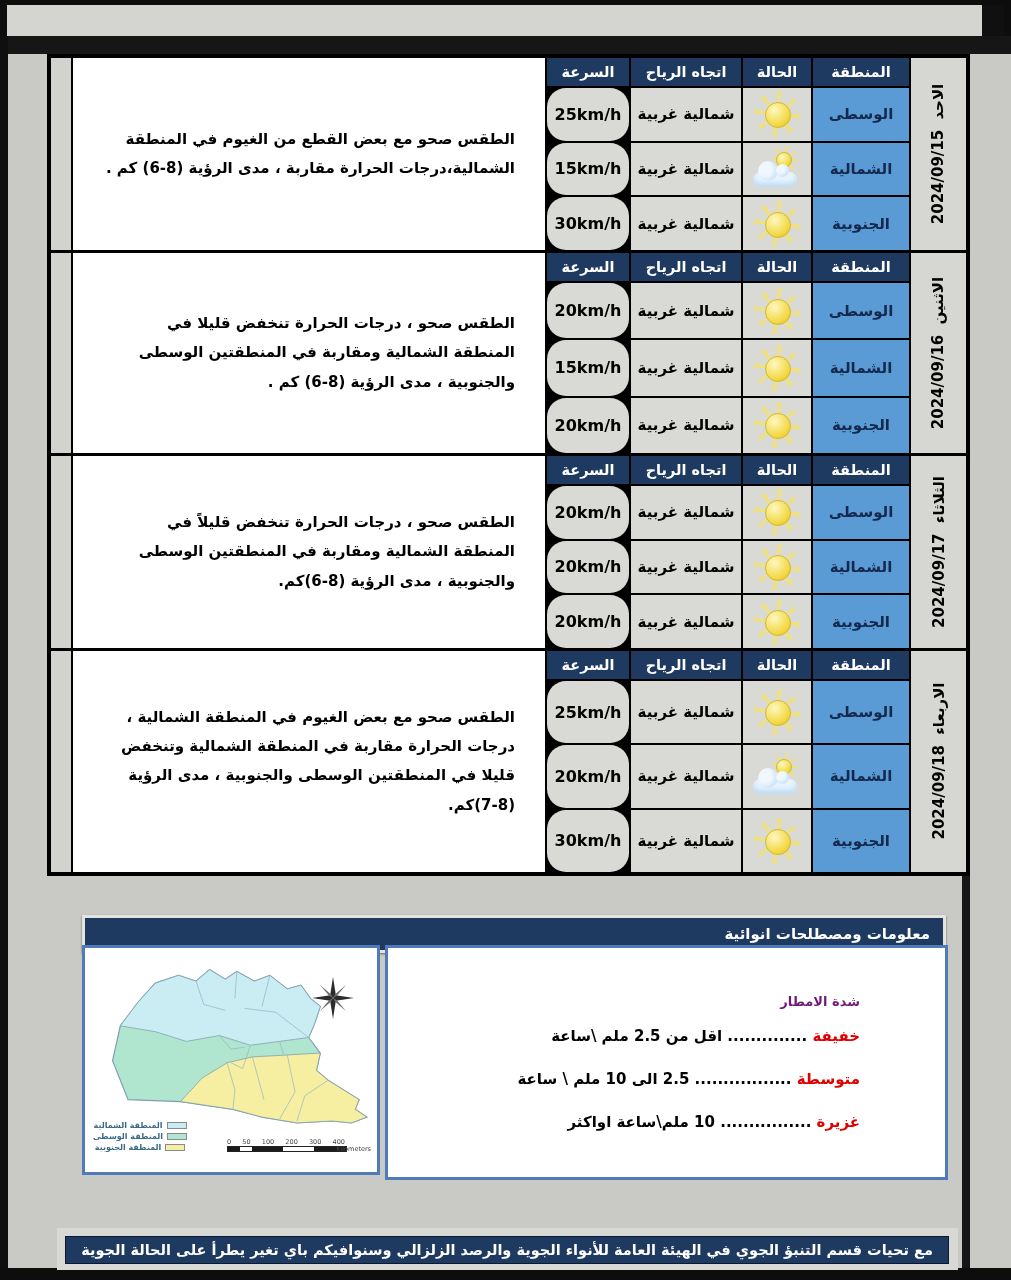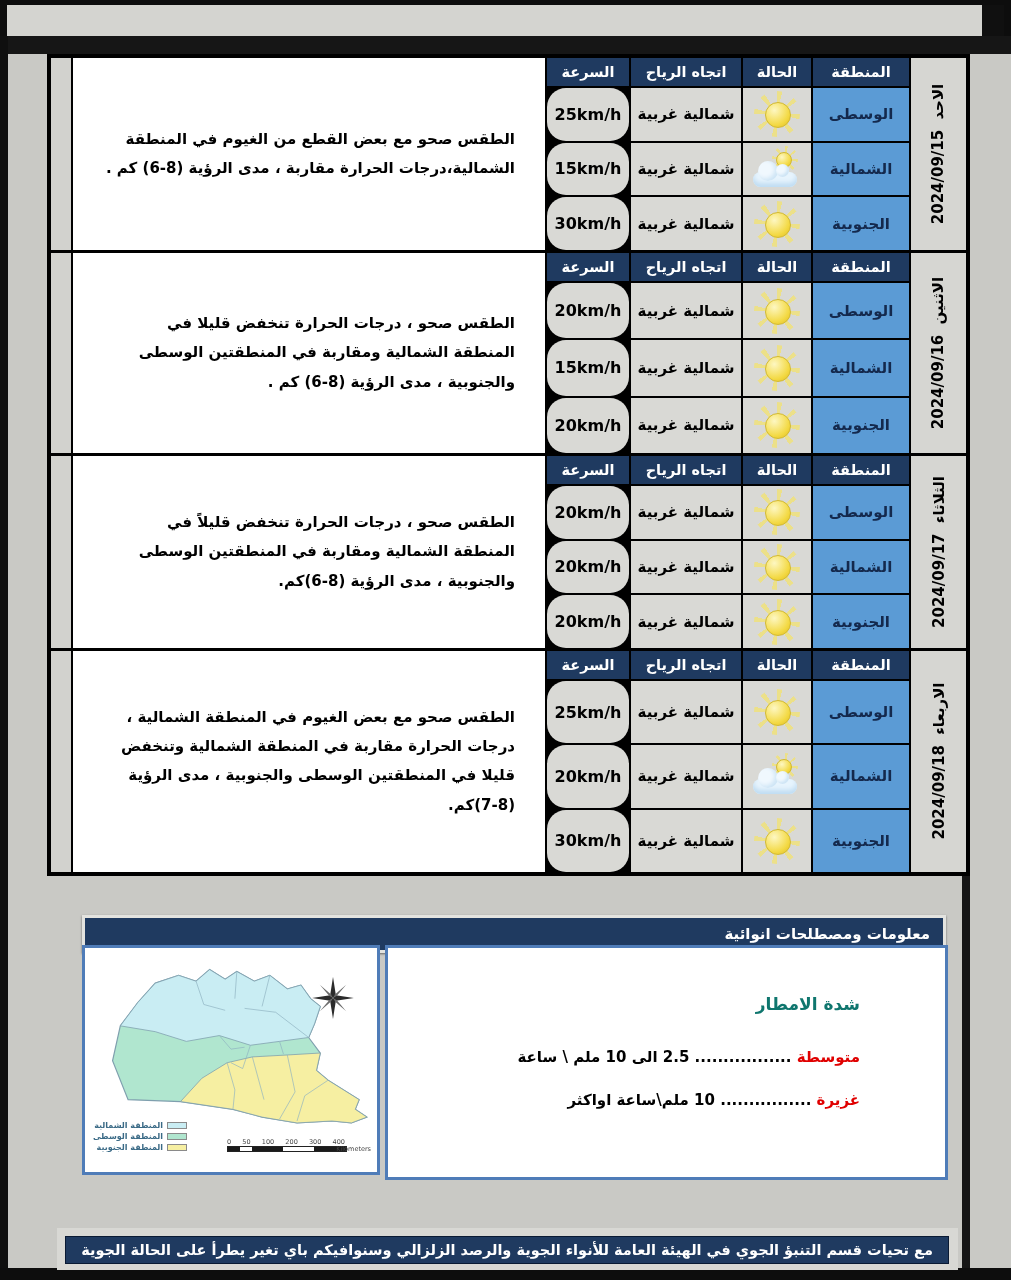--- a/index.html
+++ b/index.html
@@ -62,36 +62,36 @@
     box-sizing:border-box;padding:3px;box-shadow:0 1px 2px rgba(0,0,0,.5);margin-top:9px;}
   .info-bar{width:100%;height:100%;background:#1f3a60;box-sizing:border-box;direction:rtl;
     display:flex;align-items:center;padding:0 13px;color:#fff;font-weight:bold;font-size:15px;}
 
   
   .map-panel{position:absolute;left:82px;top:945px;width:298px;height:230px;box-sizing:border-box;
     background:#fff;border:3px solid #4f7cb8;}
   .map-svg{position:absolute;left:4px;top:6px;}
   .compass{position:absolute;right:22px;top:28px;}
   .map-legend{position:absolute;left:8px;bottom:18px;direction:rtl;}
-  .legend-row{display:flex;align-items:center;gap:4px;margin-bottom:2px;flex-direction:row-reverse;justify-content:flex-end;}
+  .legend-row{display:flex;align-items:center;gap:4px;margin-bottom:2px;flex-direction:row-reverse;justify-content:center;}
   .legend-row .lab{font-size:8px;color:#3a6a86;font-weight:bold;white-space:nowrap;}
   .sw{width:20px;height:7px;border:1px solid #8a8a8a;box-sizing:border-box;}
   .sw-north{background:#c9edf3;} .sw-central{background:#b0e6cf;} .sw-south{background:#f6efa2;}
   .map-scale{position:absolute;right:10px;bottom:20px;width:140px;}
   .scale-nums{display:flex;justify-content:space-between;font-size:6.5px;color:#444;width:118px;}
   .scale-segs{display:flex;height:4px;border:1px solid #222;width:118px;box-sizing:content-box;}
   .scale-segs i{display:block;height:100%;}
   .sg1{width:12px;background:#1a1a1a;} .sg2{width:12px;background:#fff;} .sg3{width:31px;background:#1a1a1a;}
   .sg4{width:31px;background:#fff;} .sg5{width:32px;background:#1a1a1a;}
   .scale-unit{position:absolute;right:-4px;bottom:-1px;font-size:6.5px;color:#444;}
 
   
   .rain-panel{position:absolute;left:385px;top:945px;width:563px;height:235px;box-sizing:border-box;
     background:#fff;border:3px solid #4f7cb8;direction:rtl;padding:46px 85px 0 20px;}
-  .rain-title{font-weight:bold;font-size:17px;color:#0f766e;margin-bottom:34px;}
+  .rain-title{font-weight:bold;font-size:13px;color:#701a75;margin-bottom:18px;}
   .rain-line{font-weight:bold;font-size:15px;color:#000;margin-bottom:25px;white-space:nowrap;}
   .rain-line .red{color:#e00000;}
 
   
   .footer-wrap{position:absolute;left:57px;top:1228px;width:901px;height:42px;background:#d8d8d4;}
   .footer-bar{position:absolute;left:65px;top:1236px;width:884px;height:28px;background:#1f3a60;
     border:1px solid #0a1a33;box-sizing:border-box;direction:rtl;display:flex;align-items:center;
     justify-content:center;color:#fff;font-weight:bold;font-size:14.5px;}
 </style>
 </head>
@@ -333,20 +333,23 @@
         <i class="sg4"></i>
         <i class="sg5"></i>
     </div>
     <span class="scale-unit">Kilometers</span>
   </div>
 </div>
 
 <div class="rain-panel">
   <div class="rain-title">شدة الامطار</div>
   <div class="rain-line">
+    <span class="red">خفيفة</span><span> .............. اقل من 2.5  ملم \ساعة</span>
+  </div>
+  <div class="rain-line">
     <span class="red">متوسطة</span><span> ................. 2.5 الى 10 ملم \ ساعة</span>
   </div>
   <div class="rain-line">
     <span class="red">غزيرة</span><span> ................ 10 ملم\ساعة اواكثر</span>
   </div>
 </div>
 
 <div class="footer-wrap"></div>
 <div class="footer-bar">مع تحيات قسم التنبؤ الجوي في الهيئة العامة للأنواء الجوية والرصد الزلزالي وسنوافيكم  باي تغير يطرأ على الحالة الجوية</div>
 

